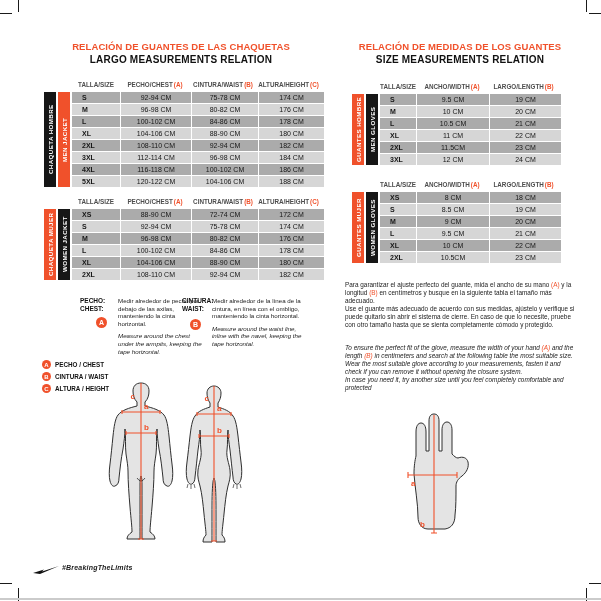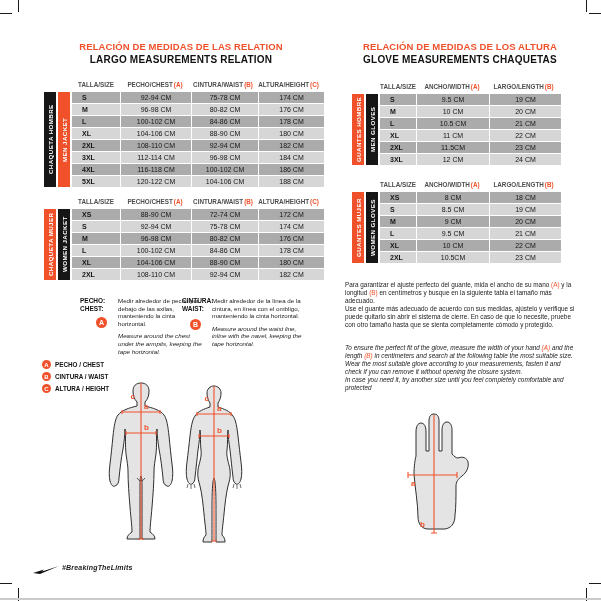--- a/index.html
+++ b/index.html
@@ -73,21 +73,21 @@
   <div class="crop" style="left:0;top:13px;width:12px;height:1px;"></div>
   <div class="crop" style="left:586px;top:0;width:1px;height:12px;"></div>
   <div class="crop" style="left:589px;top:13px;width:12px;height:1px;"></div>
   <div class="crop" style="left:0;top:583px;width:12px;height:1px;"></div>
   <div class="crop" style="left:18px;top:588px;width:1px;height:13px;"></div>
   <div class="crop" style="left:589px;top:583px;width:12px;height:1px;"></div>
   <div class="crop" style="left:586px;top:588px;width:1px;height:13px;"></div>
   <div class="page-edge"></div>
 
   <div class="title" style="left:38px;top:41px;width:286px;">
-    <span class="es">RELACIÓN DE MEDIDAS DE LAS RELATION</span>
+    <span class="es">RELACIÓN DE GUANTES DE LAS CHAQUETAS</span>
     <span class="en">LARGO MEASUREMENTS RELATION</span>
   </div>
 
   <div class="size-table t-jacket" style="left:44px;top:78px;">
     <div class="thead">
       <span class="hcell">TALLA/SIZE</span>
       <span class="hcell"><span>PECHO/CHEST</span><em class="accent">(A)</em></span>
       <span class="hcell"><span>CINTURA/WAIST</span><em class="accent">(B)</em></span>
       <span class="hcell"><span>ALTURA/HEIGHT</span><em class="accent">(C)</em></span>
     </div>
@@ -122,22 +122,22 @@
           <div class="trow light"><div class="tcell size">S</div><div class="tcell">92-94 CM</div><div class="tcell">75-78 CM</div><div class="tcell">174 CM</div></div>
           <div class="trow dark"><div class="tcell size">M</div><div class="tcell">96-98 CM</div><div class="tcell">80-82 CM</div><div class="tcell">176 CM</div></div>
           <div class="trow light"><div class="tcell size">L</div><div class="tcell">100-102 CM</div><div class="tcell">84-86 CM</div><div class="tcell">178 CM</div></div>
           <div class="trow dark"><div class="tcell size">XL</div><div class="tcell">104-106 CM</div><div class="tcell">88-90 CM</div><div class="tcell">180 CM</div></div>
           <div class="trow light"><div class="tcell size">2XL</div><div class="tcell">108-110 CM</div><div class="tcell">92-94 CM</div><div class="tcell">182 CM</div></div>
         </div>
     </div>
   </div>
 
   <div class="title" style="left:342px;top:41px;width:236px;">
-    <span class="es">RELACIÓN DE MEDIDAS DE LOS ALTURA</span>
-    <span class="en">GLOVE MEASUREMENTS CHAQUETAS</span>
+    <span class="es">RELACIÓN DE MEDIDAS DE LOS GUANTES</span>
+    <span class="en">SIZE MEASUREMENTS RELATION</span>
   </div>
 
   <div class="size-table t-glove" style="left:352px;top:80px;">
     <div class="thead">
       <span class="hcell">TALLA/SIZE</span>
       <span class="hcell"><span>ANCHO/WIDTH</span><em class="accent">(A)</em></span>
       <span class="hcell"><span>LARGO/LENGTH</span><em class="accent">(B)</em></span>
     </div>
     <div class="tband">
       <div class="vbar orange" style="height:71px;">GUANTES HOMBRE</div>

